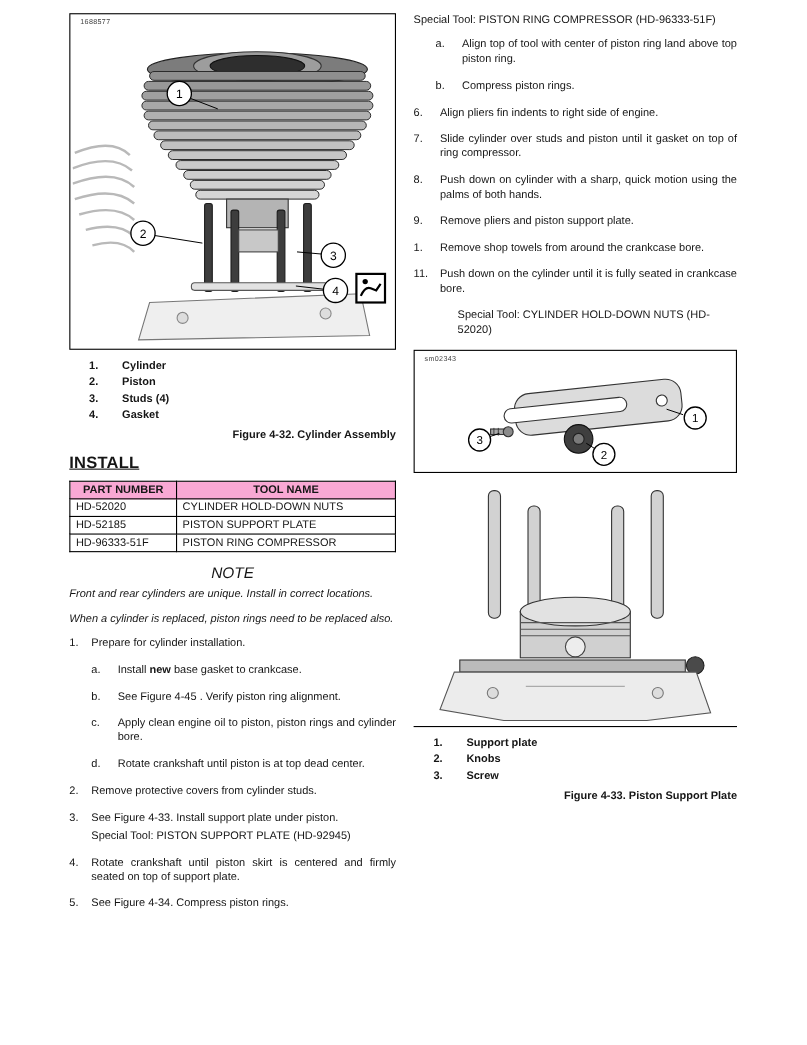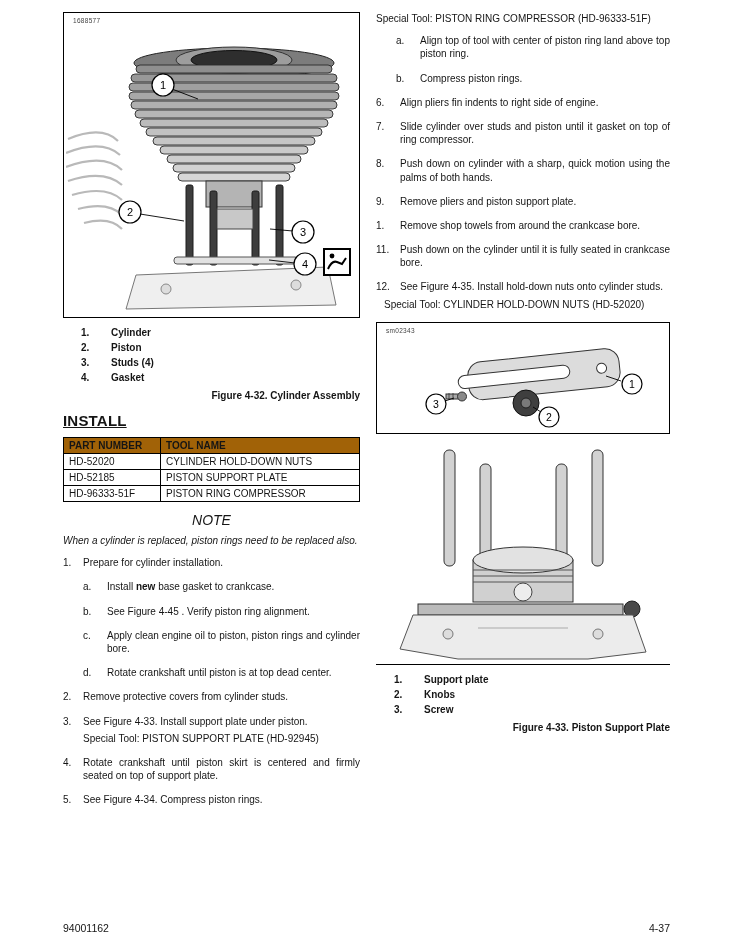--- a/index.html
+++ b/index.html
@@ -18,37 +18,37 @@
   .legend-row { display:flex; font-weight:bold; font-size:10px; line-height:1.5; }
   .legend-num { width:30px; flex:none; }
   .caption { text-align:right; font-weight:bold; font-size:10px; margin:5px 0 11px; }
 
   
   h2.install { font-size:15px; font-weight:bold; text-decoration:underline; margin:2px 0 8px; letter-spacing:0.2px; }
 
   
   table.tools { border-collapse:collapse; width:100%; margin:2px 0 10px; }
   table.tools th, table.tools td { border:1px solid #000; font-size:10px; padding:2px 5px; }
-  table.tools th { background:#a16207; text-align:left; font-weight:bold; }
+  table.tools th { background:#f9a8d4; text-align:center; font-weight:bold; }
   table.tools td.part { width:97px; }
 
   
   .note-label { text-align:center; font-style:italic; font-size:14px; margin:4px 0 6px; }
   .note { font-style:italic; font-size:10px; line-height:1.32; margin-bottom:9px; }
 
   
   .step { display:flex; font-size:10px; line-height:1.32; margin-bottom:11px; }
   .step-num { flex:none; }
   .col-left .step > .step-num { width:20px; }
   .col-right .step > .step-num { width:24px; }
   .step-text { flex:1; text-align:justify; }
   .substep { display:flex; font-size:10px; line-height:1.32; margin:0 0 11px 20px; }
   .substep .step-num { width:24px; flex:none; }
   .tool-note { font-size:10px; line-height:1.32; margin:-6px 0 11px 20px; }
-  .col-right .tool-note { margin-left:8px; }
+  .col-right .tool-note { margin-left:40px; }
   .intro { font-size:10px; line-height:1.32; text-align:justify; margin-bottom:9px; }
   .b { font-weight:bold; }
 
   .fig33-divider { border-bottom:1px solid #000; margin-top:2px; }
 
   
   .footer { position:absolute; left:63px; right:64px; bottom:16px; display:flex; justify-content:space-between; font-size:10.5px; }
 </style>
 </head>
 <body>
@@ -175,20 +175,21 @@
             <td>PISTON SUPPORT PLATE</td>
           </tr>
           <tr>
             <td class="part">HD-96333-51F</td>
             <td>PISTON RING COMPRESSOR</td>
           </tr>
         </tbody>
       </table>
 
       <div class="note-label">NOTE</div>
+      <p class="note">Front and rear cylinders are unique. Install in correct locations.</p>
       <p class="note">When a cylinder is replaced, piston rings need to be replaced also.</p>
 
       <div class="step">
         <span class="step-num">1.</span>
         <div class="step-text">Prepare for cylinder installation.</div>
       </div>
       <div class="substep">
         <span class="step-num">a.</span>
         <div class="step-text"><span>Install </span><span class="b">new</span><span> base gasket to crankcase.</span></div>
       </div>
@@ -256,24 +257,20 @@
         <span class="step-num">9.</span>
         <div class="step-text">Remove pliers and piston support plate.</div>
       </div>
       <div class="step">
         <span class="step-num">1.</span>
         <div class="step-text">Remove shop towels from around the crankcase bore.</div>
       </div>
       <div class="step">
         <span class="step-num">11.</span>
         <div class="step-text">Push down on the cylinder until it is fully seated in crankcase bore.</div>
-      </div>
-      <div class="step" style="margin-bottom:4px;">
-        <span class="step-num">12.</span>
-        <div class="step-text">See Figure 4-35. Install hold-down nuts onto cylinder studs.</div>
       </div>
       <div class="tool-note" style="margin-top:0;">Special Tool: CYLINDER HOLD-DOWN NUTS (HD-52020)</div>
 
       <figure>
         <div class="fig-frame" style="height:112px;">
           <span class="img-id">sm02343</span>
           <svg viewBox="0 0 255 106" width="255" height="106">
             <g transform="rotate(-6 150 52)">
               <rect x="72" y="32" width="152" height="38" rx="14" fill="#dcdcdc" stroke="#333"></rect>
               <rect x="62" y="44" width="112" height="13" rx="6.5" fill="#ffffff" stroke="#333"></rect>
@@ -343,17 +340,13 @@
           <div class="legend-row">
               <span class="legend-num">3.</span>
               <span>Screw</span>
             </div>
         </div>
         <div class="caption">Figure 4-33. Piston Support Plate</div>
       </figure>
     </div>
   </div>
 
-  <div class="footer">
-    <span>94001162</span>
-    <span>4-37</span>
-  </div>
 </div>
 
 </body></html>

